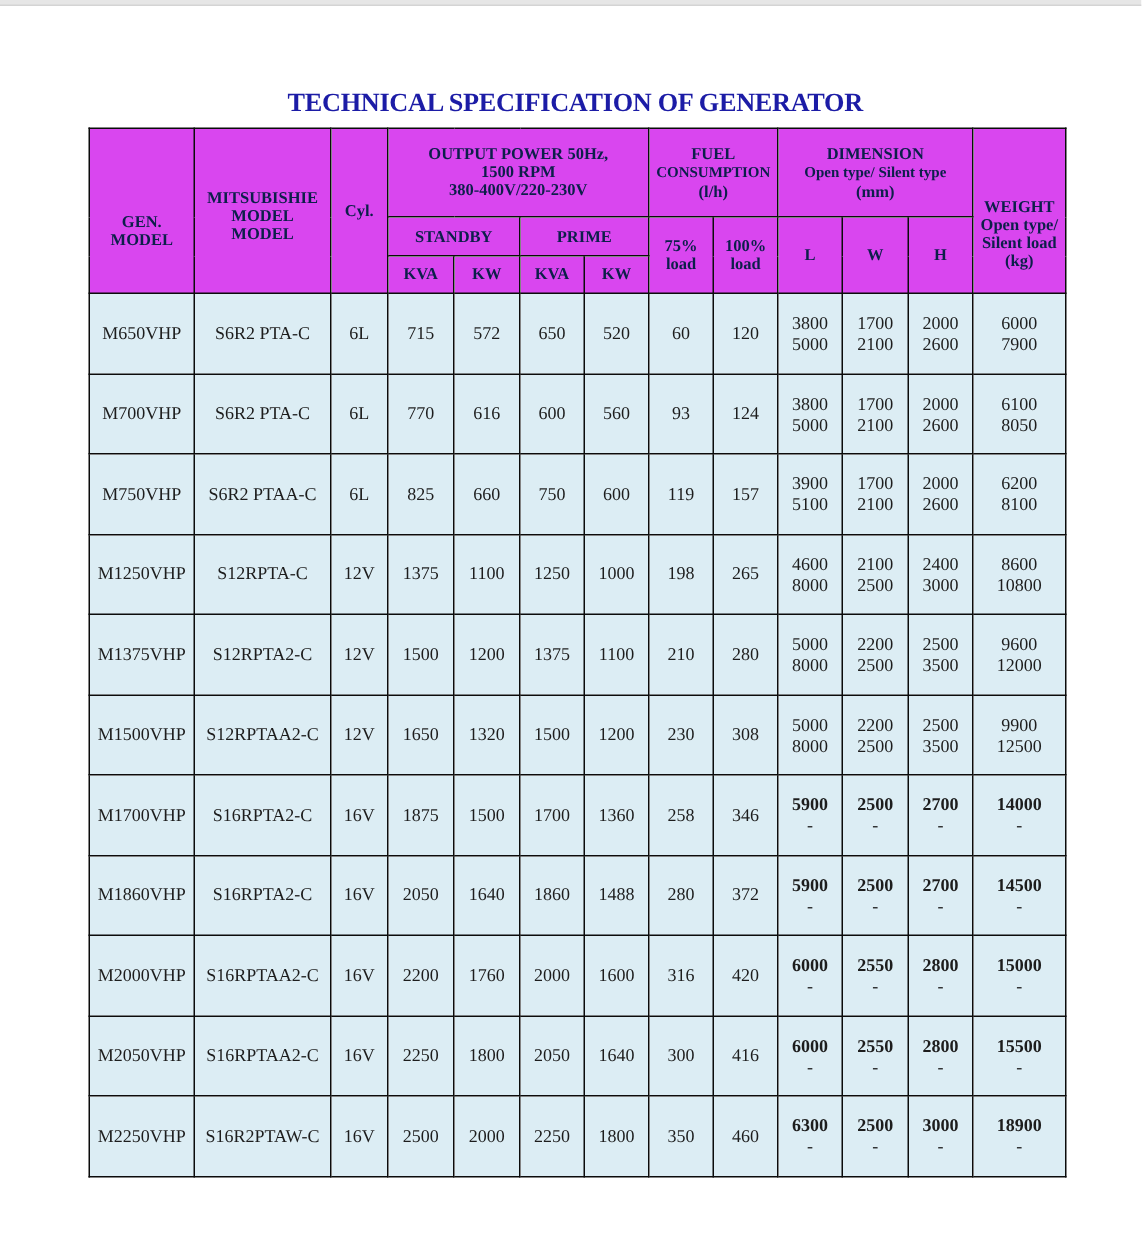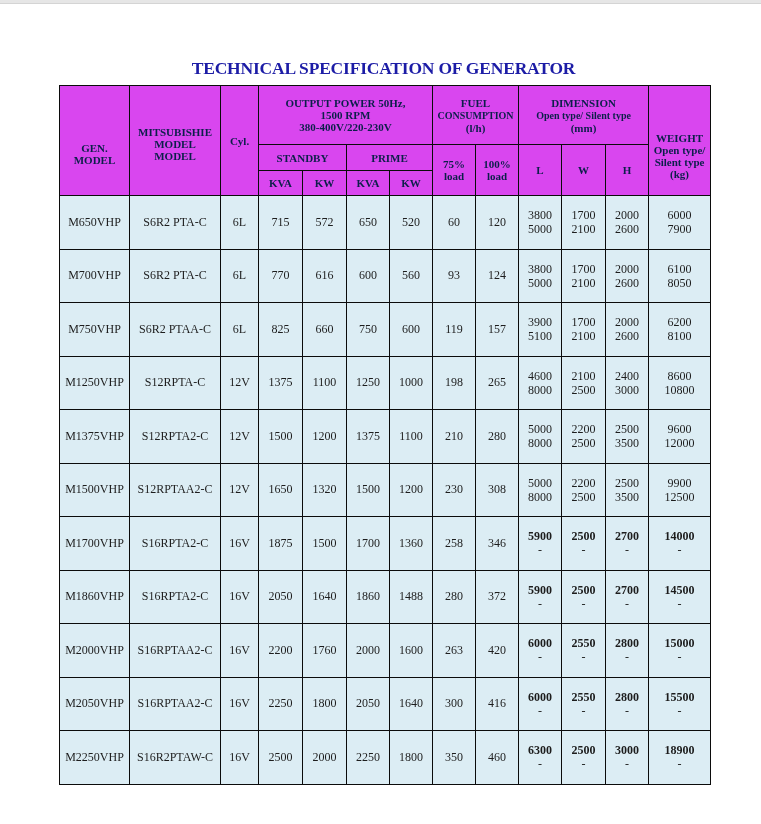--- a/index.html
+++ b/index.html
@@ -66,21 +66,21 @@
       <th colspan="4" class="out">
         <span class="inner"><span>OUTPUT POWER 50Hz,</span><br><span>1500 RPM</span><br><span>380-400V/220-230V</span></span>
       </th>
       <th colspan="2" class="fuel">
         <span class="inner"><span>FUEL</span><br><span class="small">CONSUMPTION</span><br><span>(l/h)</span></span>
       </th>
       <th colspan="3" class="dim">
         <span class="inner"><span>DIMENSION</span><br><span class="small">Open type/ Silent type</span><br><span>(mm)</span></span>
       </th>
       <th rowspan="3" class="wt">
-        <span class="inner"><span>WEIGHT</span><br><span>Open type/</span><br><span>Silent type</span><br><span>(kg)</span></span>
+        <span class="inner"><span>WEIGHT</span><br><span>Open type/</span><br><span>Silent load</span><br><span>(kg)</span></span>
       </th>
     </tr>
     <tr>
       <th colspan="2" class="sub">STANDBY</th>
       <th colspan="2" class="sub">PRIME</th>
       <th rowspan="2" class="load"><span>75%</span><br><span>load</span></th>
       <th rowspan="2" class="load"><span>100%</span><br><span>load</span></th>
       <th rowspan="2" class="dim-letter">L</th>
       <th rowspan="2" class="dim-letter">W</th>
       <th rowspan="2" class="dim-letter">H</th>
@@ -310,21 +310,21 @@
         </td>
       </tr>
       <tr>
         <td class="model">M2000VHP</td>
         <td class="engine">S16RPTAA2-C</td>
         <td>16V</td>
         <td>2200</td>
         <td>1760</td>
         <td>2000</td>
         <td>1600</td>
-        <td>263</td>
+        <td>316</td>
         <td>420</td>
         <td class="two dashed">
           <span class="l1">6000</span>
           <span class="l2">-</span>
         </td>
         <td class="two dashed">
           <span class="l1">2550</span>
           <span class="l2">-</span>
         </td>
         <td class="two dashed">

